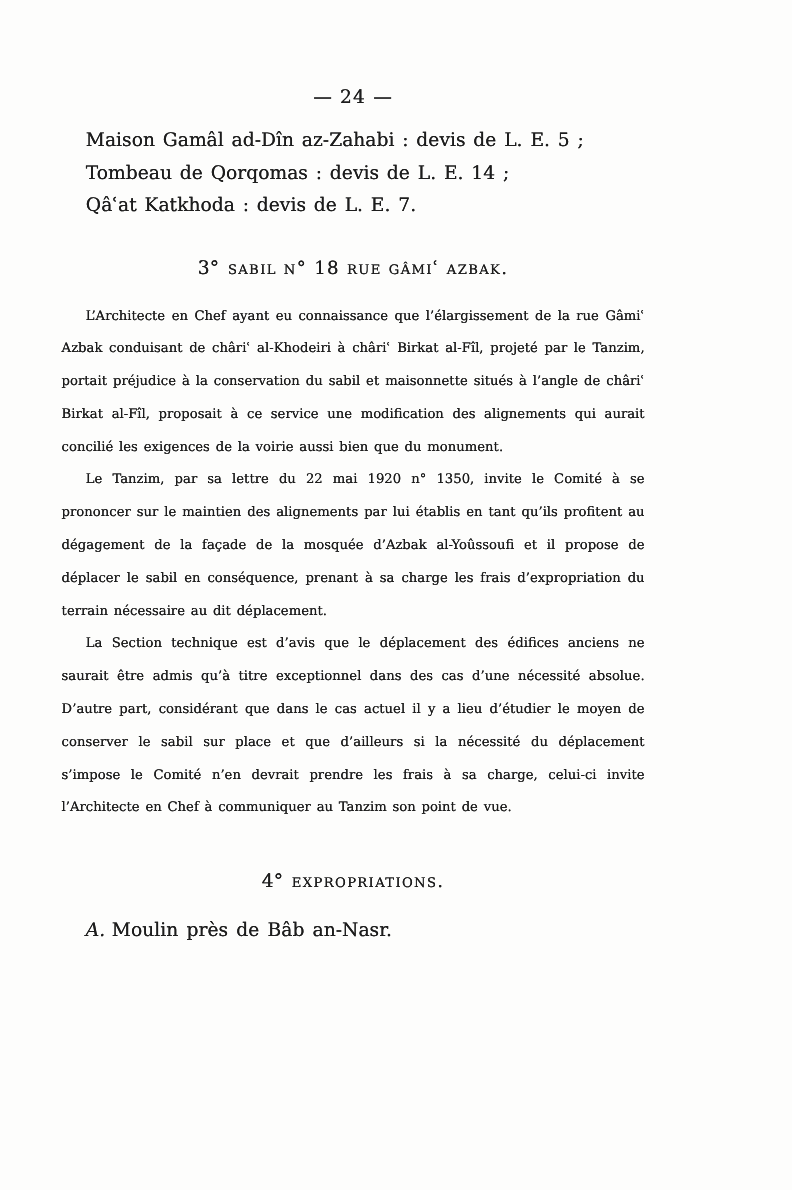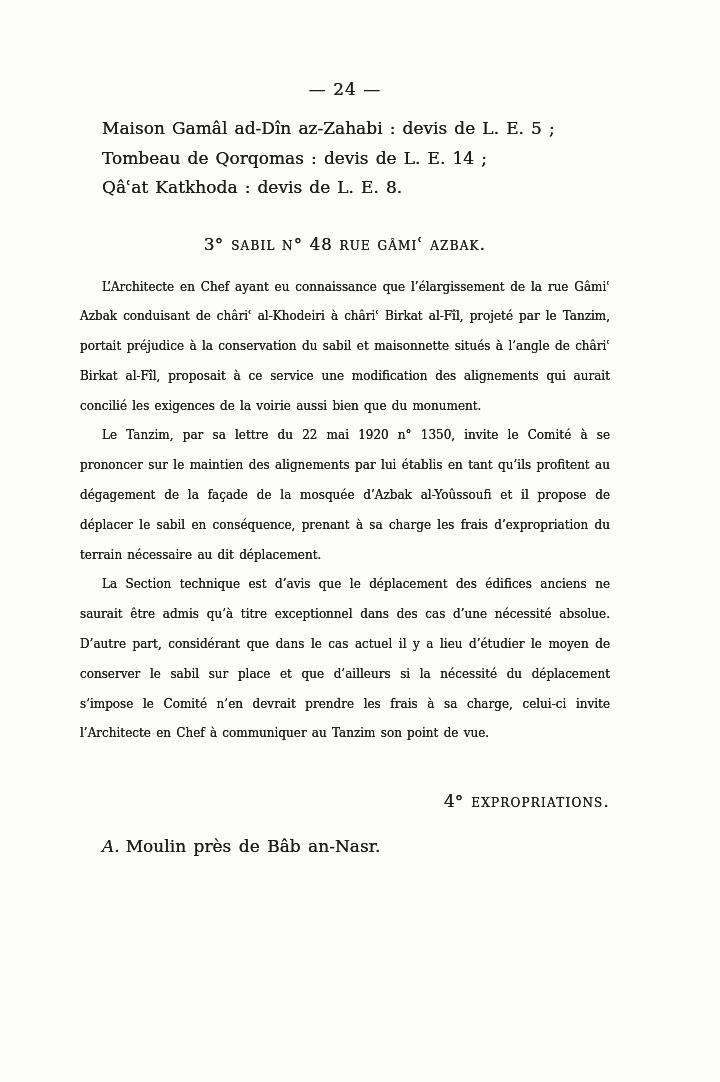--- a/index.html
+++ b/index.html
@@ -11,21 +11,21 @@
     height: 1082px;
     background: #fdfdfc;
     overflow: hidden;
     font-family: "DejaVu Serif", "Liberation Serif", serif;
     color: #1d1d1d;
   }
   .page {
     box-sizing: border-box;
     width: 720px;
     height: 1082px;
-    padding: 78px 90px 40px 80px;
+    padding: 78px 90px 40px 56px;
     background: #fdfdfc;
   }
   .text-block {
     width: 530px;
   }
   .page-number {
     text-align: center;
     font-size: 17px;
     line-height: 22px;
     letter-spacing: 1px;
@@ -84,31 +84,31 @@
 <body>
 
 <div class="page">
   <div class="text-block">
 
     <div class="page-number">— 24 —</div>
 
     <div class="intro-list">
       <div class="intro-line">Maison Gamâl ad-Dîn az-Zahabi : devis de L. E. 5 ;</div>
       <div class="intro-line">Tombeau de Qorqomas : devis de L. E. 14 ;</div>
-      <div class="intro-line">Qâʿat Katkhoda : devis de L. E. 8.</div>
+      <div class="intro-line">Qâʿat Katkhoda : devis de L. E. 7.</div>
     </div>
 
     <div class="section-heading">
-      <span class="num">3°</span><span class="label">sabil n° 48 rue gâmiʿ azbak.</span>
+      <span class="num">3°</span><span class="label">sabil n° 18 rue gâmiʿ azbak.</span>
     </div>
 
     <p class="para">L’Architecte en Chef ayant eu connaissance que l’élargissement de la rue Gâmiʿ Azbak conduisant de châriʿ al-Khodeiri à châriʿ Birkat al-Fîl, projeté par le Tanzim, portait préjudice à la conservation du sabil et maisonnette situés à l’angle de châriʿ Birkat al-Fîl, proposait à ce service une modification des alignements qui aurait concilié les exigences de la voirie aussi bien que du monument.</p>
     <p class="para">Le Tanzim, par sa lettre du 22 mai 1920 n° 1350, invite le Comité à se prononcer sur le maintien des alignements par lui établis en tant qu’ils profitent au dégagement de la façade de la mosquée d’Azbak al-Yoûssoufi et il propose de déplacer le sabil en conséquence, prenant à sa charge les frais d’expropriation du terrain nécessaire au dit déplacement.</p>
     <p class="para">La Section technique est d’avis que le déplacement des édifices anciens ne saurait être admis qu’à titre exceptionnel dans des cas d’une nécessité absolue. D’autre part, considérant que dans le cas actuel il y a lieu d’étudier le moyen de conserver le sabil sur place et que d’ailleurs si la nécessité du déplacement s’impose le Comité n’en devrait prendre les frais à sa charge, celui-ci invite l’Architecte en Chef à communiquer au Tanzim son point de vue.</p>
 
-    <div class="section-heading" style="margin-top:42px; margin-bottom:21px;text-align:right;">
+    <div class="section-heading" style="margin-top:42px; margin-bottom:21px;">
       <span class="num">4°</span><span class="label">expropriations.</span>
     </div>
 
     <p class="subheading"><span class="letter">A.</span><span>Moulin près de Bâb an-Nasr.</span></p>
 
   </div>
 </div>
 
 </body></html>

